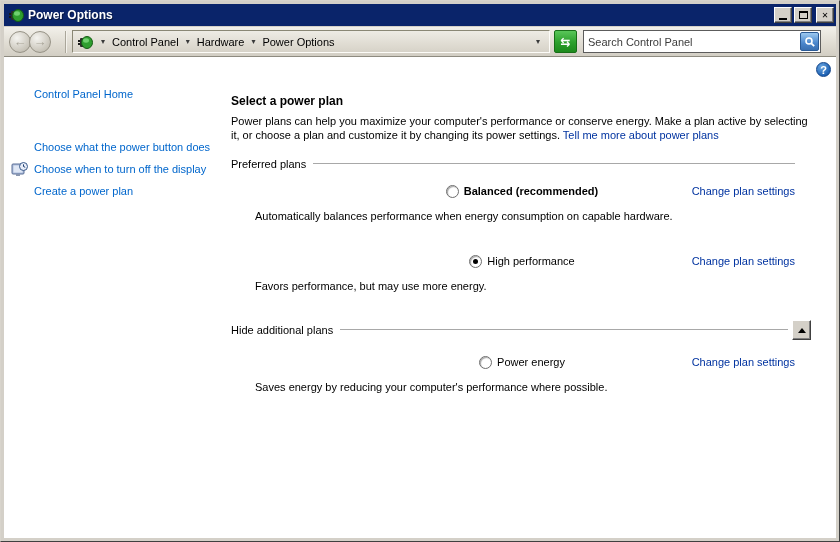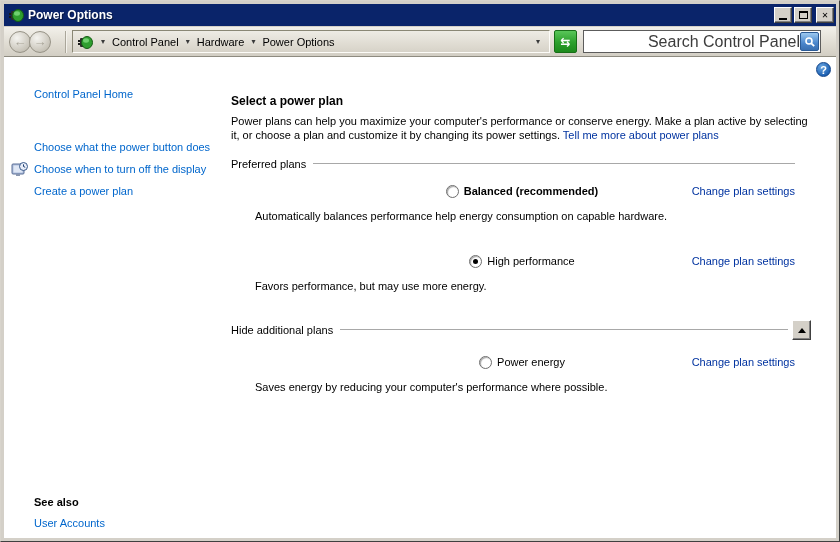--- a/index.html
+++ b/index.html
@@ -69,22 +69,22 @@
     border:1px solid #186e18; border-radius:2px;
     display:flex; align-items:center; justify-content:center;
     color:#fff; font-weight:bold; font-size:12px;
   }
   .search-box {
     margin-left:6px; width:238px; height:23px; background:#fff;
     border:1px solid #5c5c5c;
     display:flex; align-items:center; padding:1px 1px 1px 4px;
   }
   .search-box input {
-    flex:1; border:none; outline:none; font-family:inherit; font-size:16px; color:#000;
-    background:transparent; min-width:0;text-align:right;
+    flex:1; border:none; outline:none; font-family:inherit; font-size:11px; color:#000;
+    background:transparent; min-width:0;
   }
   .search-box input::placeholder { color:#3c3c3c; opacity:1; }
   .search-btn {
     width:19px; height:19px; flex:none;
     background:linear-gradient(#9cc8f0,#4a86cc 60%,#3a6fb0);
     border:1px solid #2a5a96; border-radius:2px;
     display:flex; align-items:center; justify-content:center;
   }
 
   
@@ -228,45 +228,41 @@
           <rect x="2.5" y="3.5" width="9" height="7" fill="#dfe7f5"></rect>
           <rect x="5" y="12" width="4" height="2" fill="#8a97b0"></rect>
           <circle cx="12.5" cy="4.5" r="4" fill="#e8edf8" stroke="#3a5a8a"></circle>
           <line x1="12.5" y1="4.5" x2="12.5" y2="2.4" stroke="#1a3a6a" stroke-width="1"></line>
           <line x1="12.5" y1="4.5" x2="14.2" y2="5.3" stroke="#1a3a6a" stroke-width="1"></line>
         </svg>
         <span>Choose when to turn off the display</span>
       </div>
       <div class="side-item gap-sm">Create a power plan</div>
 
-      <div class="see-also">
-        <div class="sa-head">See also</div>
-        <div class="sa-link">User Accounts</div>
-      </div>
     </div>
 
     <div class="main">
       <h1>Select a power plan</h1>
 
       <div class="intro">
         <span>Power plans can help you maximize your computer's performance or conserve energy. Make a plan active by selecting it, or choose a plan and customize it by changing its power settings.</span>
         <a>Tell me more about power plans</a>
       </div>
 
       <div class="group-head g1">
         <span class="group-label">Preferred plans</span>
         <div class="group-line"></div>
       </div>
 
       <div class="plan-row r1">
         <div class="radio"></div>
         <span class="plan-label bold">Balanced (recommended)</span>
         <span class="change-link">Change plan settings</span>
       </div>
-      <div class="plan-desc">Automatically balances performance help energy consumption on capable hardware.</div>
+      <div class="plan-desc">Automatically balances performance when energy consumption on capable hardware.</div>
 
       <div class="plan-row r2">
         <div class="radio checked"></div>
         <span class="plan-label">High performance</span>
         <span class="change-link">Change plan settings</span>
       </div>
       <div class="plan-desc">Favors performance, but may use more energy.</div>
 
       <div class="group-head g2">
         <span class="group-label">Hide additional plans</span>

